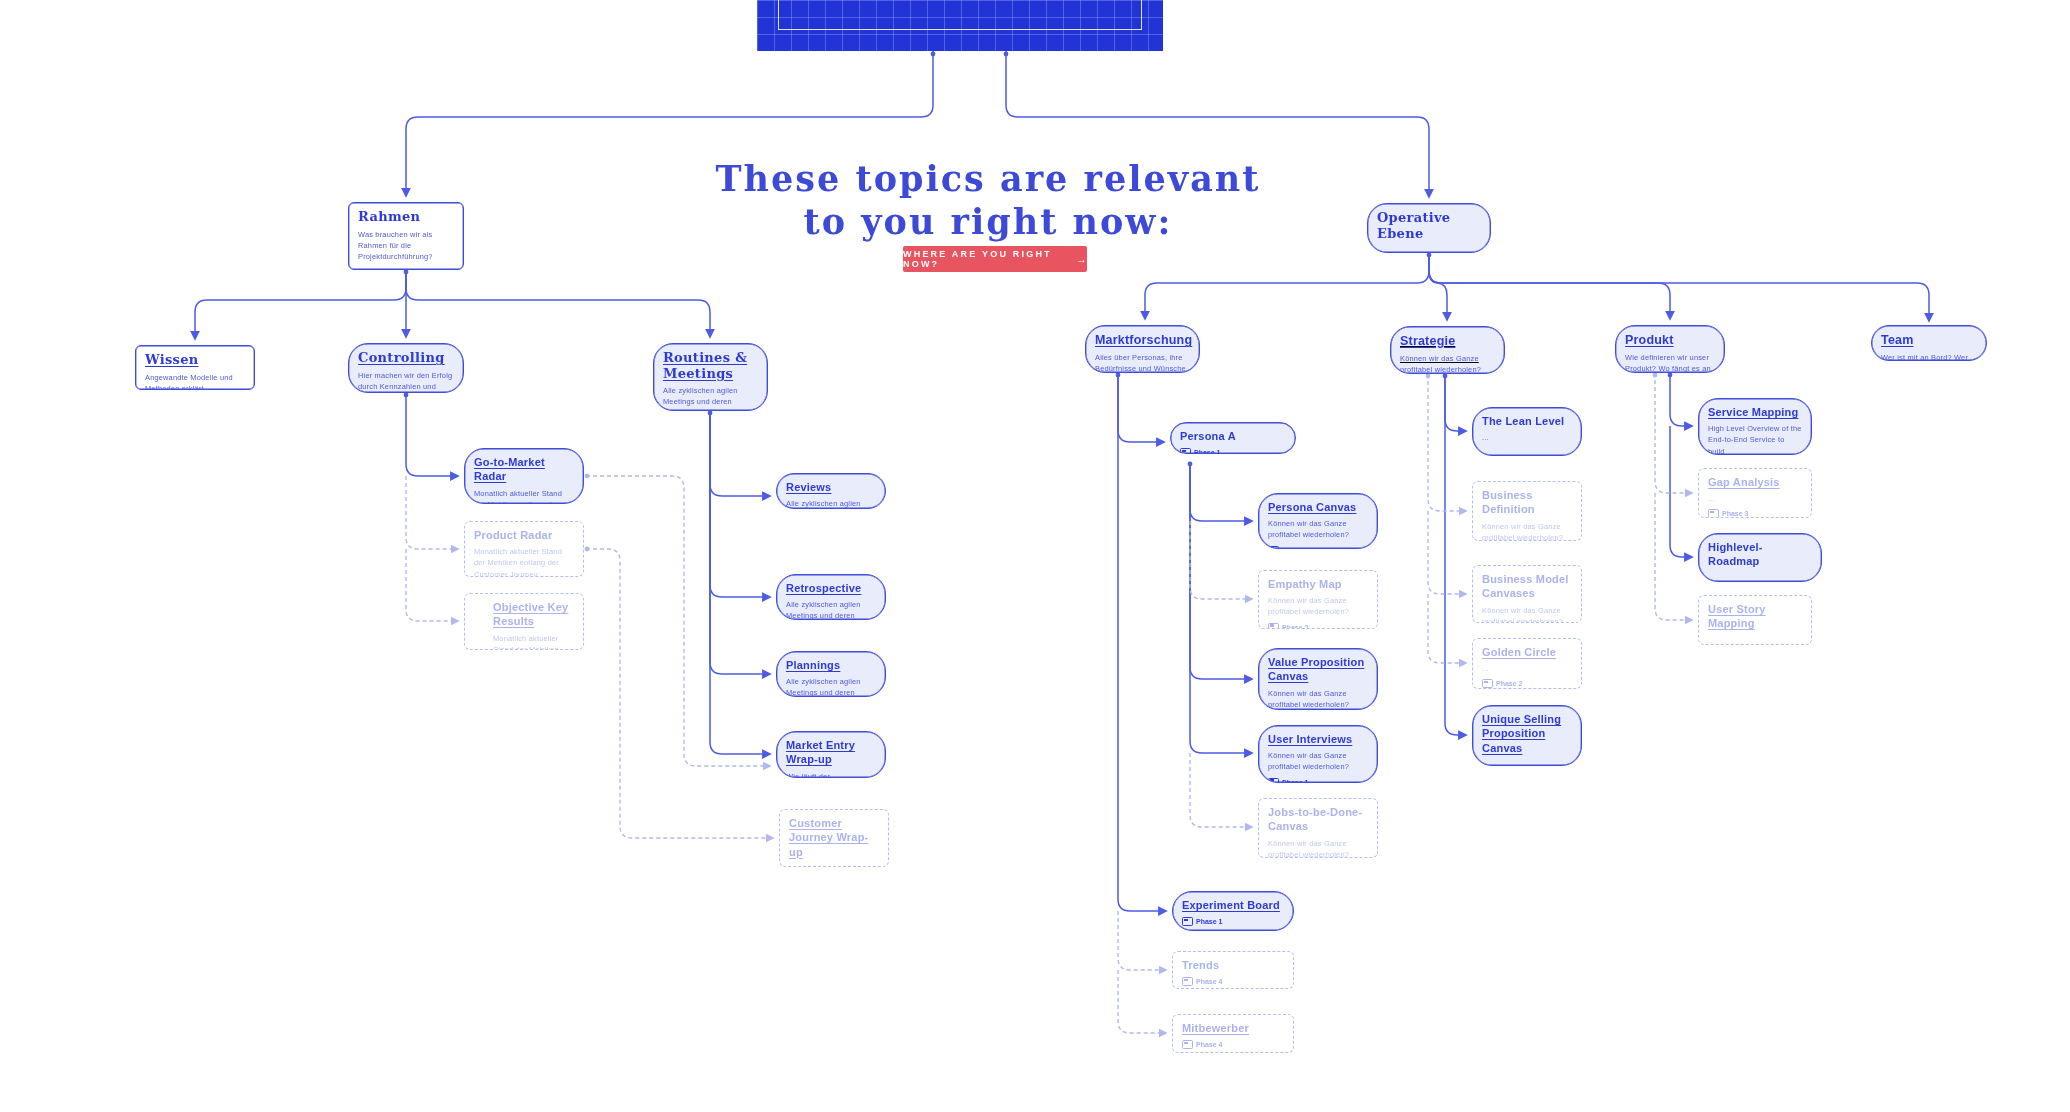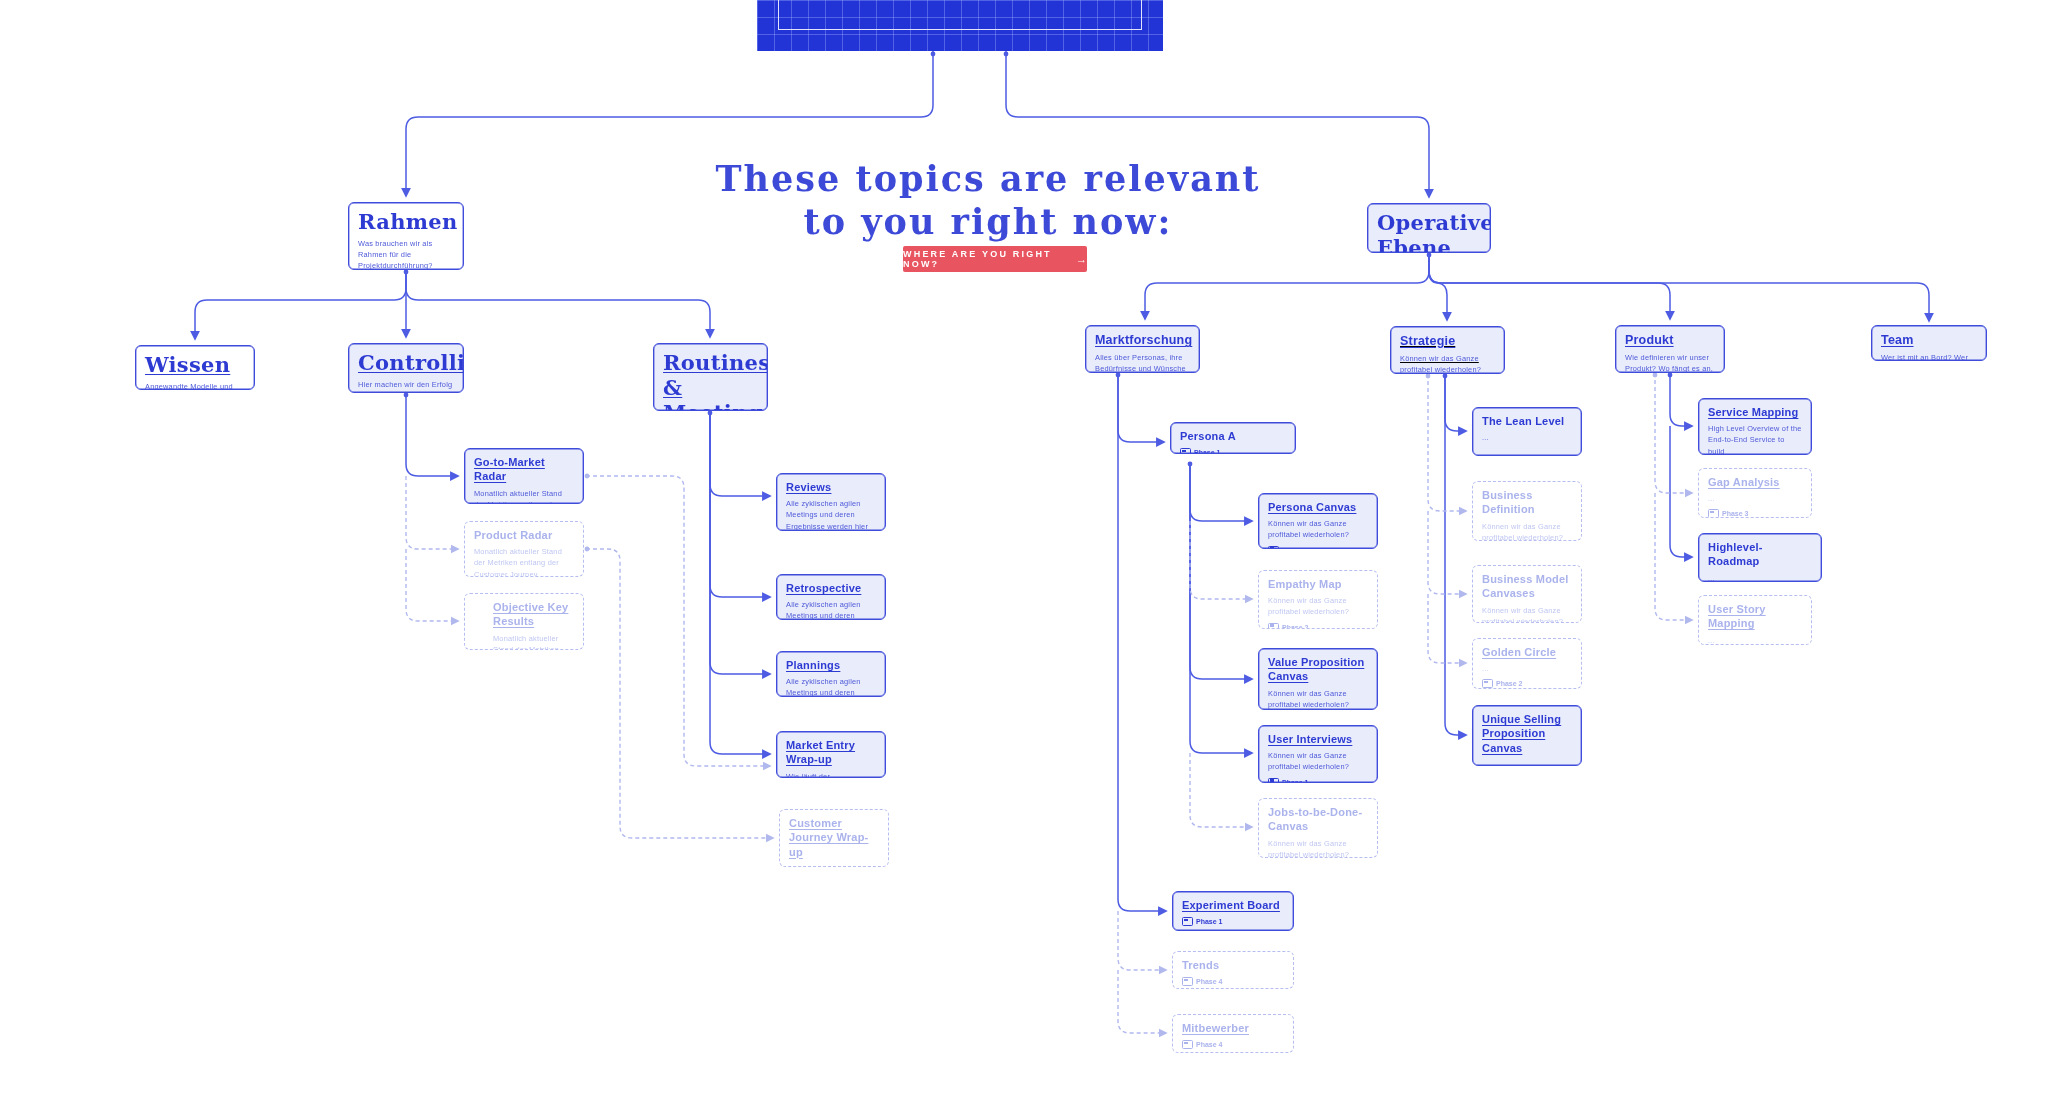--- a/index.html
+++ b/index.html
@@ -16,25 +16,25 @@
       font-family:"DejaVu Serif","Liberation Serif",serif;font-weight:700;font-size:35px;
       letter-spacing:2px;line-height:1.22;color:#3d4ad8;}
   #cta{position:absolute;left:903px;top:246px;width:184px;height:26px;background:#e8545f;color:#ffffff;
       display:flex;align-items:center;justify-content:center;gap:6px;font-size:9px;font-weight:700;
       letter-spacing:2.2px;border-radius:2px;cursor:pointer;}
   #cta .arr{font-size:11px;letter-spacing:0;}
   
   .node{position:absolute;box-sizing:border-box;border-radius:6px;padding:6px 9px;overflow:hidden;}
   .node.solid{border:1.6px solid #3f4cdb;box-shadow:0 0 0 .4px #3f4cdb inset;}
   .node.inactive{border:1.4px dashed #b6bdf0;background:#fff;}
-  .node.tint{background:#e9ecfb;}
+  .node.tint{background:#e9ecfb;border-radius:20px;}
   .node.white{background:#ffffff;}
   .node .t{font-size:11px;font-weight:700;color:#2e3bd3;letter-spacing:.2px;line-height:1.3;}
   .node.lg .t{font-size:12.5px;}
-  .node.serif .t{font-family:"DejaVu Serif","Liberation Serif",serif;font-weight:600;font-size:21px;letter-spacing:.3px;line-height:1.2;}
+  .node.serif .t{font-family:"DejaVu Serif","Liberation Serif",serif;font-weight:600;font-size:13px;letter-spacing:.3px;line-height:1.2;}
   .node .t.u{text-decoration:underline;text-decoration-thickness:1px;text-underline-offset:2px;}
   .node .d{margin-top:4px;font-size:7.4px;line-height:1.5;color:#4d59d8;letter-spacing:.2px;}
   .node.inactive .t{color:#aab3ec;}
   .node.inactive .d{color:#bfc6f2;}
   .phase{margin-top:5px;display:flex;align-items:center;gap:3px;font-size:7px;font-weight:700;color:#2e3bd3;}
   .node.inactive .phase{color:#aab3ec;}
   .phase-icon{display:inline-block;width:9px;height:7px;border:1px solid currentColor;border-radius:1.5px;position:relative;flex:0 0 auto;}
   .phase-icon::before{content:"";position:absolute;top:.5px;left:.5px;width:4px;height:2.5px;background:currentColor;}
   .abphase{display:inline-flex;align-items:center;gap:4px;margin-top:5px;border:1.2px solid #2e3bd3;
       padding:1px 1px 1px 5px;font-size:6.8px;font-weight:700;letter-spacing:1.2px;color:#2e3bd3;}
@@ -142,21 +142,21 @@
         <div class="d">Monatlich aktueller Stand der Metriken entlang des Markteintritts</div>
       </div>
       <div class="node inactive white" style="left: 464px; top: 521px; width: 120px; height: 56px;">
         <div class="t">Product Radar</div>
         <div class="d">Monatlich aktueller Stand der Metriken entlang der Customer Journey.</div>
       </div>
       <div class="node inactive white" style="left: 464px; top: 593px; width: 120px; height: 57px; padding-left: 28px;">
         <div class="t u">Objective Key Results</div>
         <div class="d">Monatlich aktueller Stand der Metriken entlang des Markteintritts</div>
       </div>
-      <div class="node solid tint" style="left: 776px; top: 473px; width: 110px; height: 58px;">
+      <div class="node solid tint" style="left: 776px; top: 473px; width: 110px; height: 36px;">
         <div class="t u">Reviews</div>
         <div class="d">Alle zyklischen agilen Meetings und deren Ergebnisse werden hier dokumentiert</div>
       </div>
       <div class="node solid tint" style="left: 776px; top: 574px; width: 110px; height: 46px;">
         <div class="t u">Retrospective</div>
         <div class="d">Alle zyklischen agilen Meetings und deren Ergebnisse werden hier dokumentiert</div>
       </div>
       <div class="node solid tint" style="left: 776px; top: 651px; width: 110px; height: 46px;">
         <div class="t u">Plannings</div>
         <div class="d">Alle zyklischen agilen Meetings und deren Ergebnisse werden hier dokumentiert</div>

